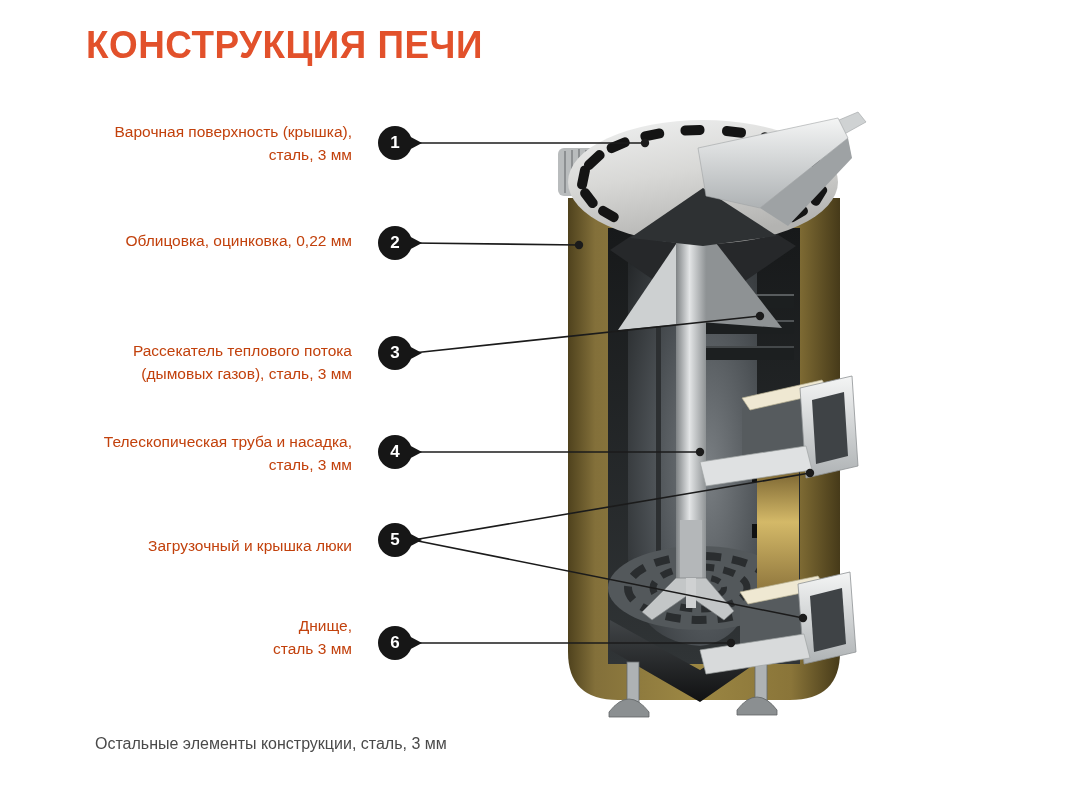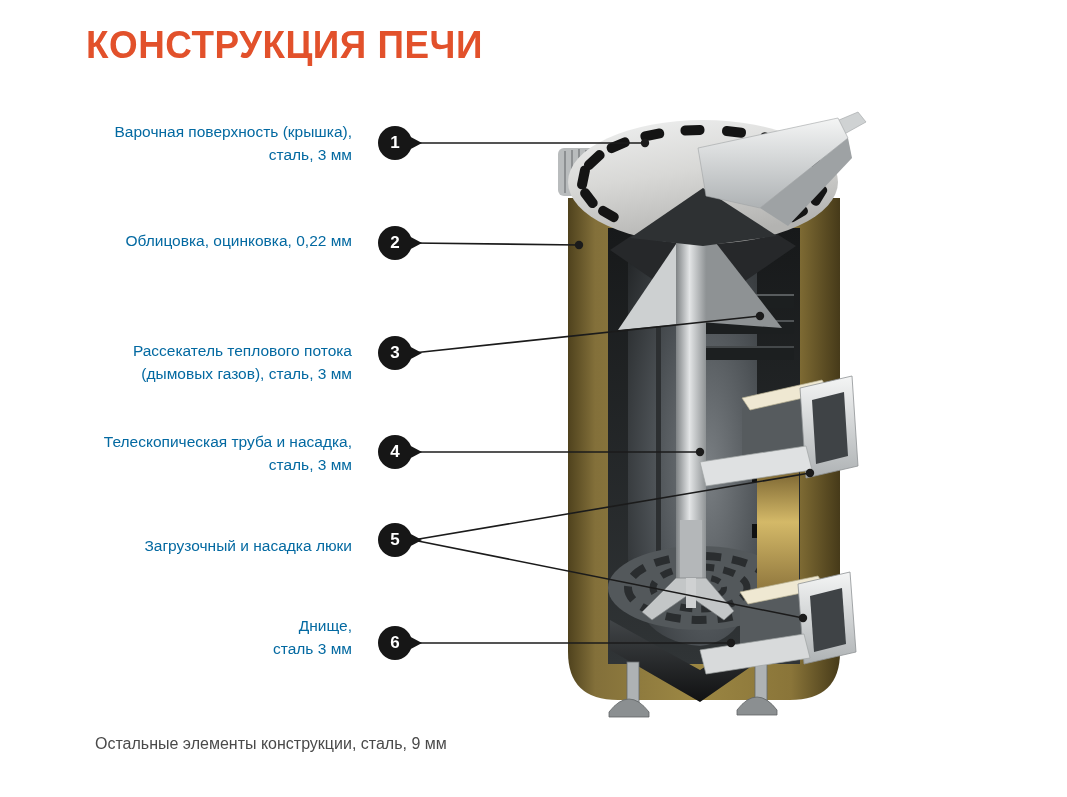--- a/index.html
+++ b/index.html
@@ -7,21 +7,21 @@
     width:1067px;height:797px;position:relative;background:#ffffff;
     font-family:"Liberation Sans","DejaVu Sans",sans-serif;overflow:hidden;
   }
   .page-title{
     position:absolute;left:86px;top:24px;
     font-size:38px;font-weight:700;color:#e2512b;letter-spacing:.5px;
     transform:scaleX(.97);transform-origin:left top;white-space:nowrap;
   }
   .lbl{
     position:absolute;left:0;width:352px;text-align:right;
-    font-size:15.5px;line-height:23px;color:#0369a1;
+    font-size:15.5px;line-height:23px;color:#c2410c;
   }
   .lbl span{display:block;}
   .badge{
     position:absolute;left:378px;width:34px;height:34px;border-radius:50%;
     background:#161616;color:#fff;display:flex;align-items:center;justify-content:center;
     font-size:17px;font-weight:700;
   }
   .badge::after{
     content:"";position:absolute;left:29px;top:9px;width:0;height:0;
     border-top:8px solid transparent;border-bottom:8px solid transparent;
@@ -235,27 +235,27 @@
 
 <div class="lbl" style="top:430px">
   <span>Телескопическая труба и насадка,</span>
   <span>сталь, 3 мм</span>
 </div>
 <div class="badge" style="top:435px">
   <span>4</span>
 </div>
 
 <div class="lbl" style="top:534px">
-  <span>Загрузочный и насадка люки</span>
+  <span>Загрузочный и крышка люки</span>
 </div>
 <div class="badge" style="top:523px">
   <span>5</span>
 </div>
 
 <div class="lbl" style="top:614px">
   <span>Днище,</span>
   <span>сталь 3 мм</span>
 </div>
 <div class="badge" style="top:626px">
   <span>6</span>
 </div>
 
-<div class="footer-note">Остальные элементы конструкции, сталь, 9 мм</div>
+<div class="footer-note">Остальные элементы конструкции, сталь, 3 мм</div>
 
 </body></html>

